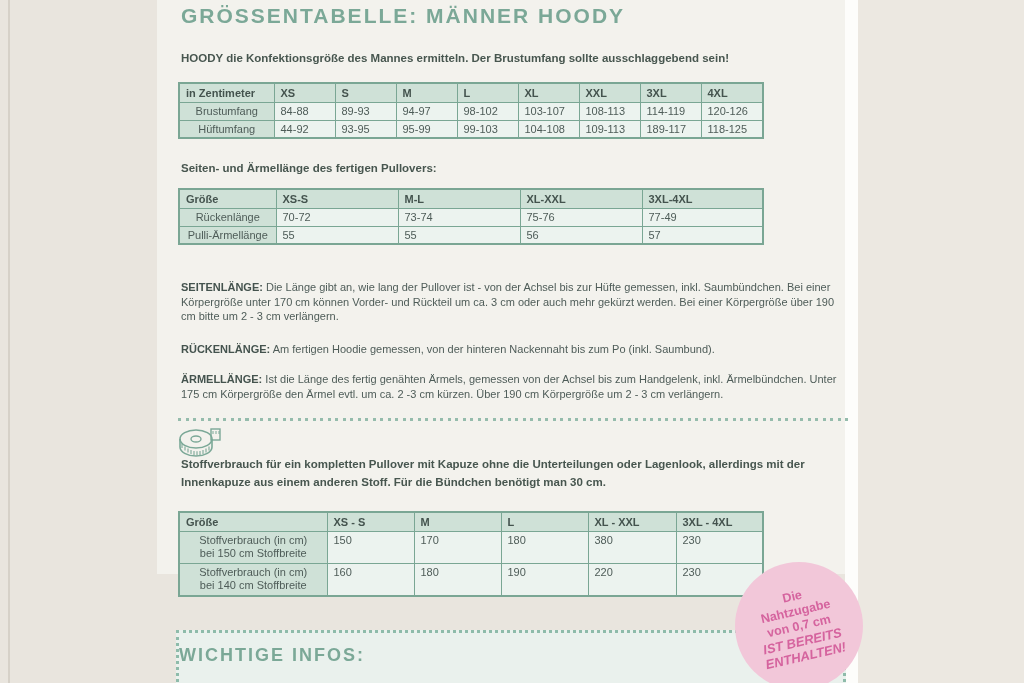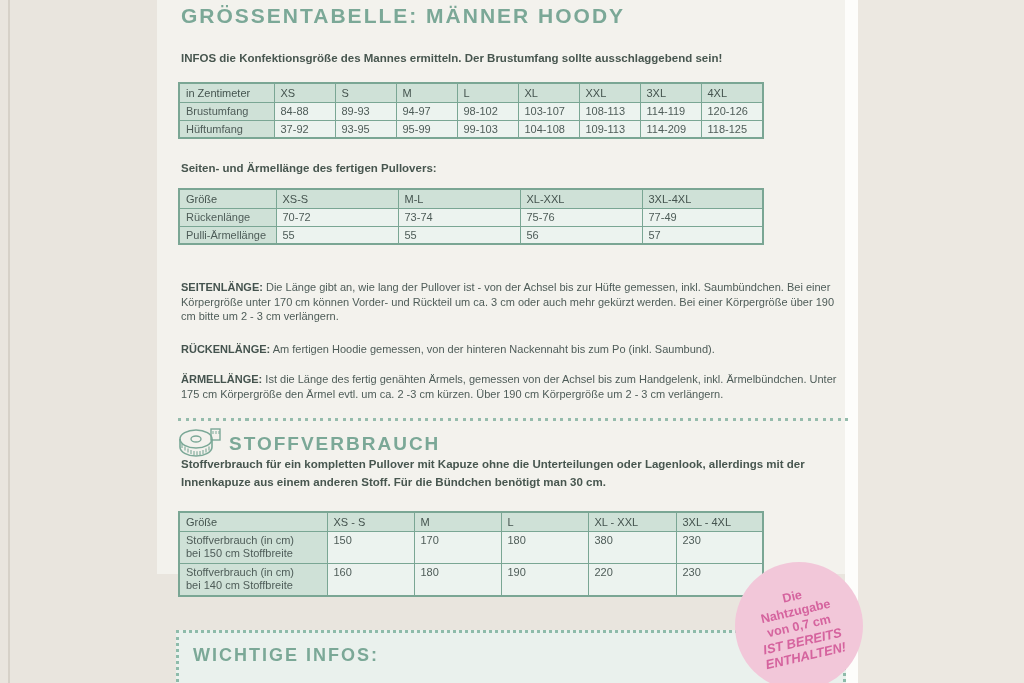--- a/index.html
+++ b/index.html
@@ -13,43 +13,43 @@
     background:#f3f2ed; }
   .white-strip { position:absolute; left:845px; top:0; width:13px; height:683px;
     background:#fdfdfb; }
   .margin-right { position:absolute; left:858px; top:0; width:166px; height:683px;
     background:#ece8e1; }
 
   .script-heading { color:#7ba897; font-weight:bold; letter-spacing:2px;
     text-transform:uppercase; font-family:"Liberation Sans", sans-serif; }
   .h-title { position:absolute; left:24px; top:4px; font-size:21px; }
   .h-stoff { position:absolute; left:72px; top:433px; font-size:19px; }
-  .h-infos { position:absolute; left:14px; top:12px; font-size:18px; }
+  .h-infos { position:absolute; left:0; top:12px; font-size:18px; }
 
   .bold-line { position:absolute; font-size:11.5px; font-weight:bold;
     color:#47564f; }
   .intro { left:24px; top:52px; width:650px; }
   .heading2 { left:24px; top:162px; }
   .fabric-intro { left:24px; top:455px; width:655px; line-height:18px; }
 
   .note { position:absolute; left:24px; width:662px; font-size:11px;
     color:#4e5c58; line-height:14.5px; }
   .note b { color:#44534e; }
   .note1 { top:280px; }
   .note2 { top:342px; }
   .note3 { top:372px; }
 
   table.tbl { position:absolute; left:21px; border-collapse:collapse;
     table-layout:fixed; width:584px; font-size:11px; color:#4e5c58;
     background:#ecf3ef; border:2px solid #7aa694; }
   table.tbl th, table.tbl td { border:1px solid #7aa694; padding:2px 6px;
     text-align:left; font-weight:normal; overflow:hidden; white-space:nowrap; }
-  table.tbl th { background:#cfe1d7; font-weight:normal; color:#44534e; height:19px; }
+  table.tbl th { background:#cfe1d7; font-weight:bold; color:#44534e; height:19px; }
   table.tbl td { height:18px; }
-  table.tbl td.lbl { background:#cfe1d7; }
+  table.tbl td.lbl { background:#cfe1d7;text-align:center; }
   .t1 { top:82px; }
   .t2 { top:188px; }
   .t3 { top:511px; }
   .t3 td { height:38px; vertical-align:top; padding-top:3px; white-space:normal; }
   .t3 td.lbl { line-height:13.5px; }
   .t3 th { height:20px; }
 
   .divider { position:absolute; left:21px; top:418px; width:672px; height:3px;
     background-image:repeating-linear-gradient(90deg,#95bcac 0,#95bcac 3px,
       transparent 3px,transparent 7.5px); }
@@ -71,21 +71,21 @@
 
 <div class="stage">
   <div class="edge-line"></div>
   <div class="white-strip"></div>
   <div class="margin-right"></div>
 
   <div class="page">
 
     <div class="script-heading h-title">GRÖßENTABELLE: MÄNNER HOODY</div>
 
-    <div class="bold-line intro">INFOS die Konfektionsgröße des Mannes ermitteln.  Der Brustumfang sollte ausschlaggebend sein!</div>
+    <div class="bold-line intro">HOODY die Konfektionsgröße des Mannes ermitteln.  Der Brustumfang sollte ausschlaggebend sein!</div>
 
     <table class="tbl t1">
       <colgroup>
           <col style="width:95px">
           <col style="width:61px">
           <col style="width:61px">
           <col style="width:61px">
           <col style="width:61px">
           <col style="width:61px">
           <col style="width:61px">
@@ -110,27 +110,27 @@
         <td>89-93</td>
         <td>94-97</td>
         <td>98-102</td>
         <td>103-107</td>
         <td>108-113</td>
         <td>114-119</td>
         <td>120-126</td>
       </tr>
       <tr>
         <td class="lbl">Hüftumfang</td>
-        <td>37-92</td>
+        <td>44-92</td>
         <td>93-95</td>
         <td>95-99</td>
         <td>99-103</td>
         <td>104-108</td>
         <td>109-113</td>
-        <td>114-209</td>
+        <td>189-117</td>
         <td>118-125</td>
       </tr>
     </tbody>
       </table>
 
     <div class="bold-line heading2">Seiten- und Ärmellänge des fertigen Pullovers:</div>
 
     <table class="tbl t2">
       <colgroup>
           <col style="width:97px">
@@ -182,21 +182,20 @@
     <span class="tape-icon">
       <svg width="46" height="38" viewBox="0 0 46 38" fill="none">
         <ellipse cx="19" cy="13" rx="16" ry="9" stroke="#7ba897" stroke-width="1.6"></ellipse>
         <path d="M3,13 v8 a16,9 0 0 0 32,0 v-8" stroke="#7ba897" stroke-width="1.6" fill="none"></path>
         <ellipse cx="19" cy="13" rx="5" ry="3" stroke="#7ba897" stroke-width="1.4"></ellipse>
         <path d="M5,18 l0,4 M8,20.5 l0,4 M11,22.5 l0,4 M14,24 l0,4 M17,25 l0,4 M20,25.3 l0,4 M23,25 l0,4 M26,24 l0,4 M29,22.5 l0,4 M32,20.5 l0,4" stroke="#7ba897" stroke-width="1.1"></path>
         <rect x="34" y="3" width="9" height="11" stroke="#7ba897" stroke-width="1.4"></rect>
         <path d="M36,5 l0,3 M39,5 l0,3 M42,5 l0,3" stroke="#7ba897" stroke-width="1"></path>
       </svg>
     </span>
-    <div class="script-heading h-stoff">STOFFVERBRAUCH</div>
 
     <div class="bold-line fabric-intro">Stoffverbrauch für ein kompletten Pullover mit Kapuze ohne die Unterteilungen oder Lagenlook, allerdings mit der Innenkapuze aus einem anderen Stoff. Für die Bündchen benötigt man 30 cm.</div>
 
     <table class="tbl t3">
       <colgroup>
           <col style="width:148px">
           <col style="width:87px">
           <col style="width:87px">
           <col style="width:87px">
           <col style="width:88px">

